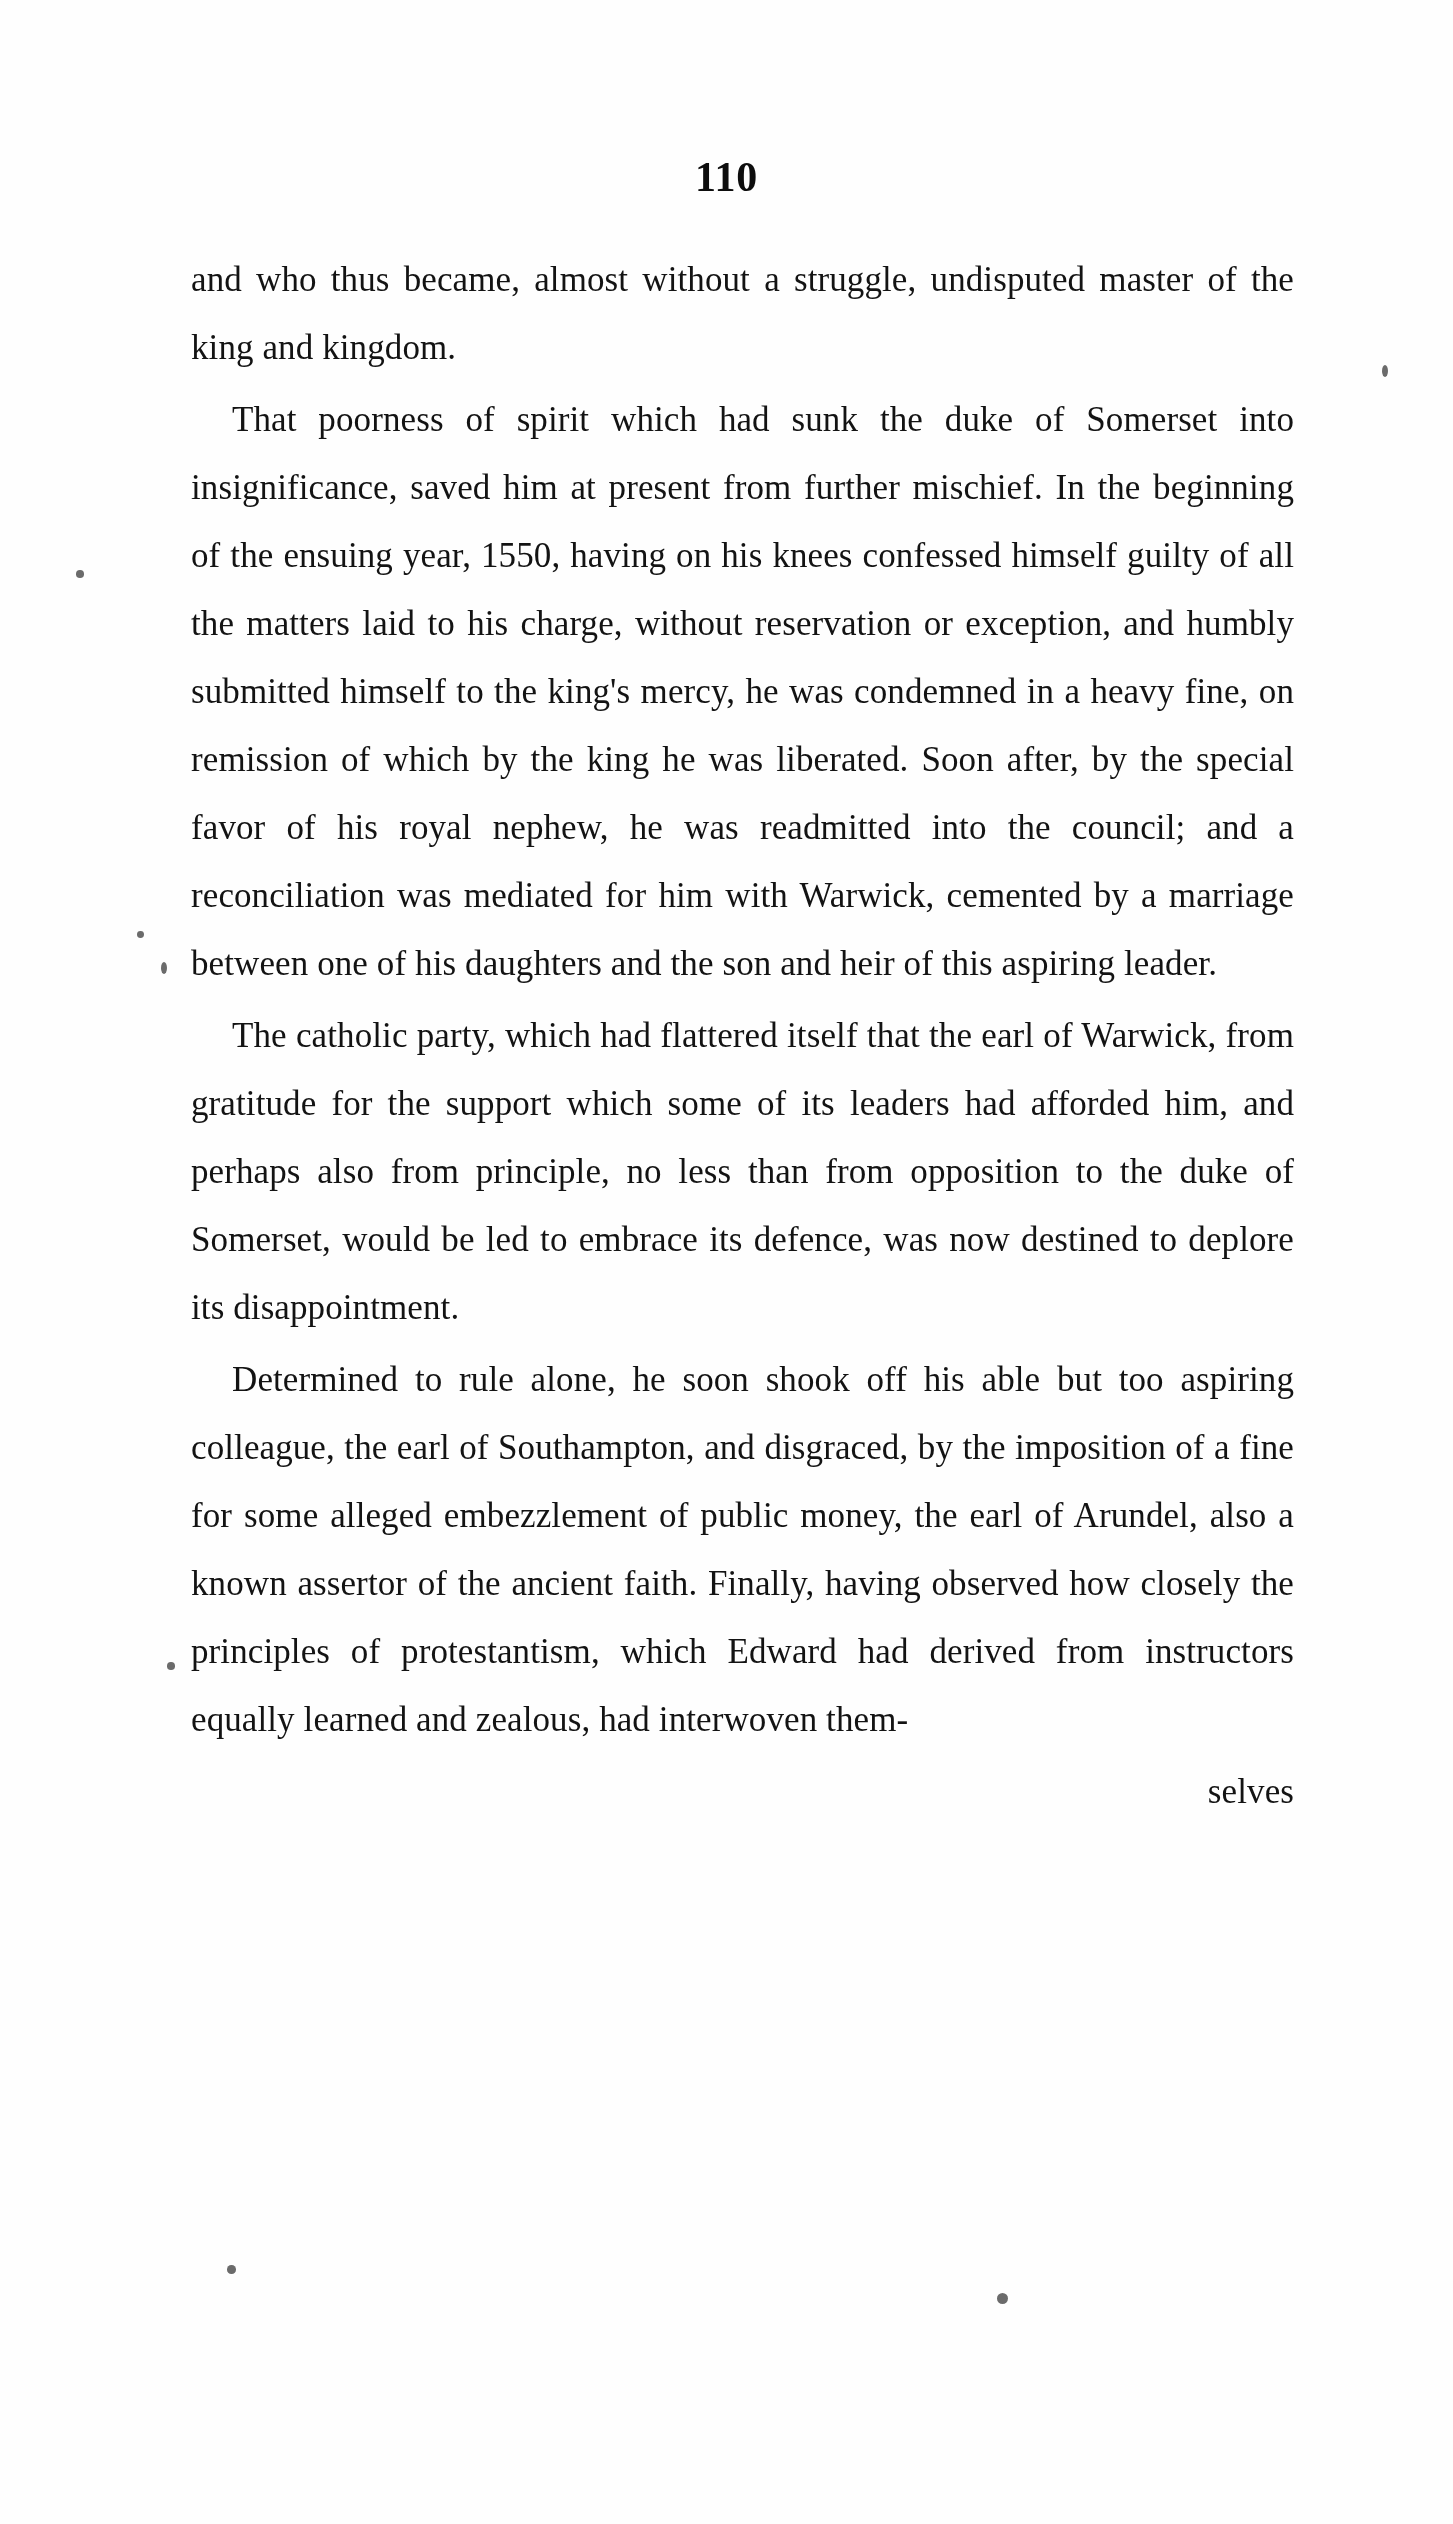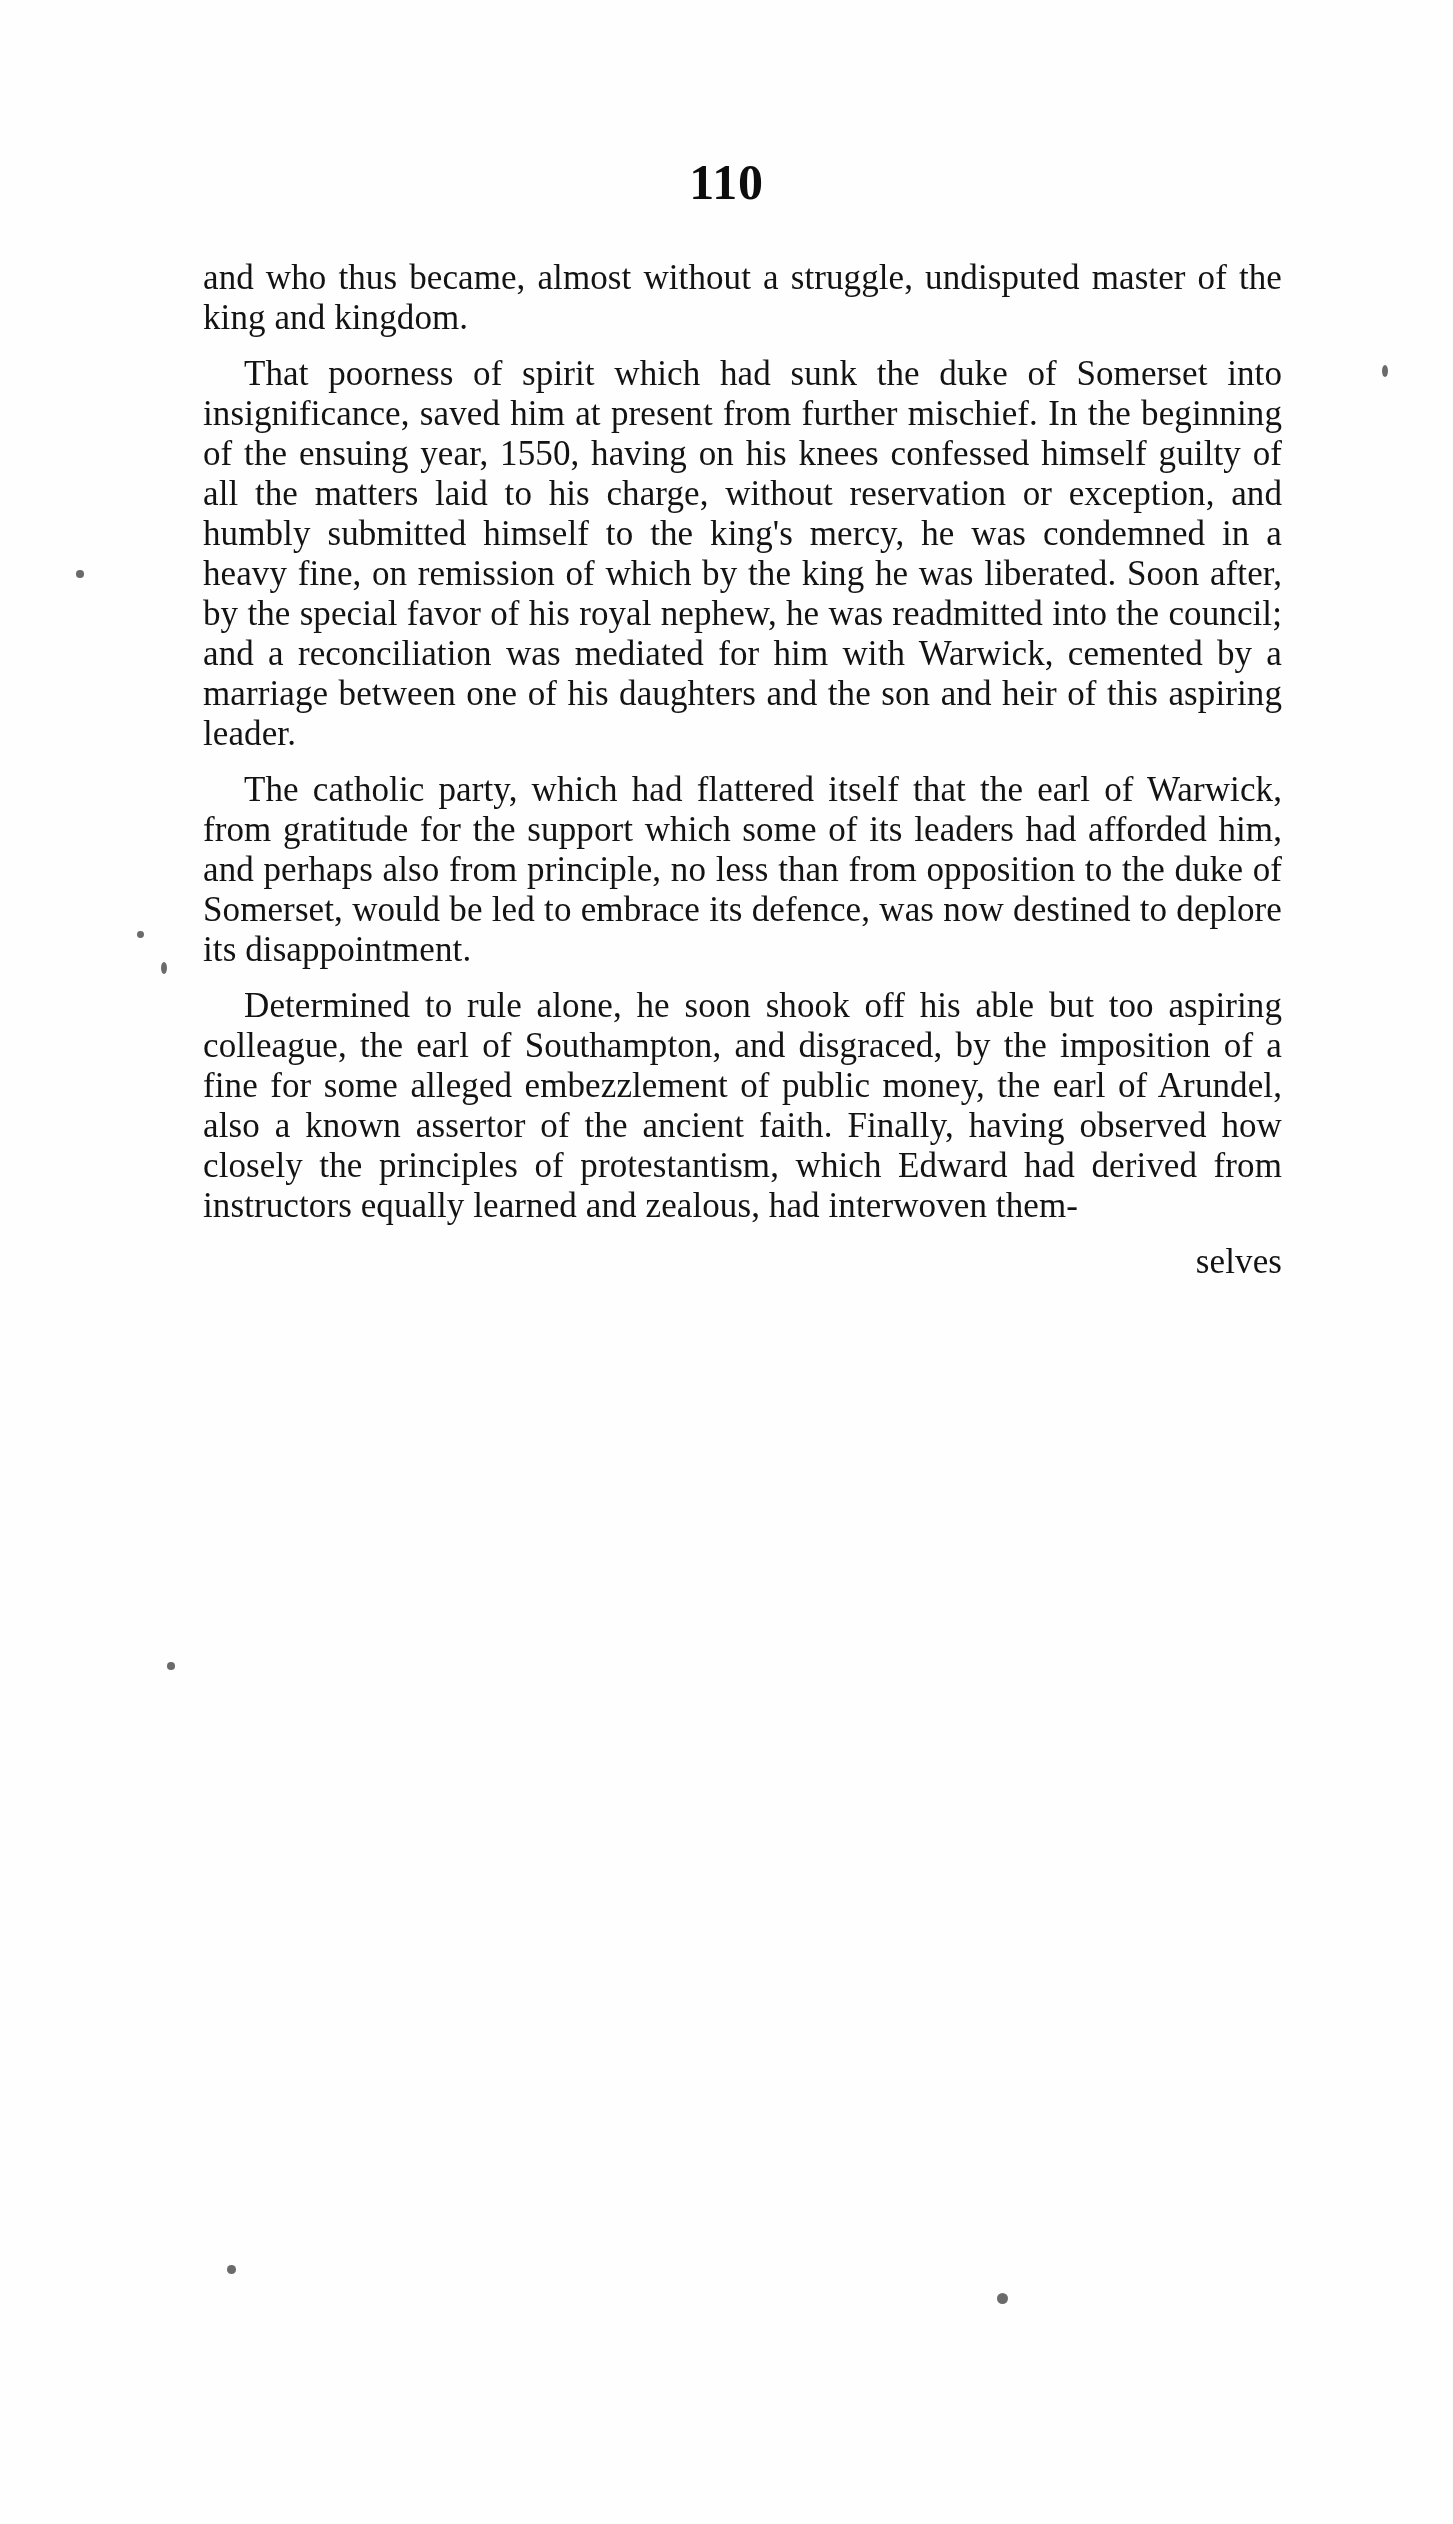--- a/index.html
+++ b/index.html
@@ -22,35 +22,35 @@
     width: 1453px;
     height: 2525px;
     background: #fefefe;
   }
   .page-number {
     position: absolute;
     top: 153px;
     left: 0;
     width: 1453px;
     text-align: center;
-    font-size: 50px;
+    font-size: 42px;
     font-weight: bold;
     letter-spacing: 0.8px;
     color: #0d0d0d;
   }
   .text-block {
     position: absolute;
     top: 242px;
     left: 187px;
     width: 1111px;
   }
   p.para {
-    margin: 16px;
+    margin: 4px;
     font-size: 35px;
-    line-height: 40px;
+    line-height: 68px;
     text-align: justify;
     text-justify: inter-word;
     color: #131313;
     letter-spacing: 0.1px;
   }
   p.para.indent {
     text-indent: 41px;
   }
   p.para .lastline-right {
     display: block;

